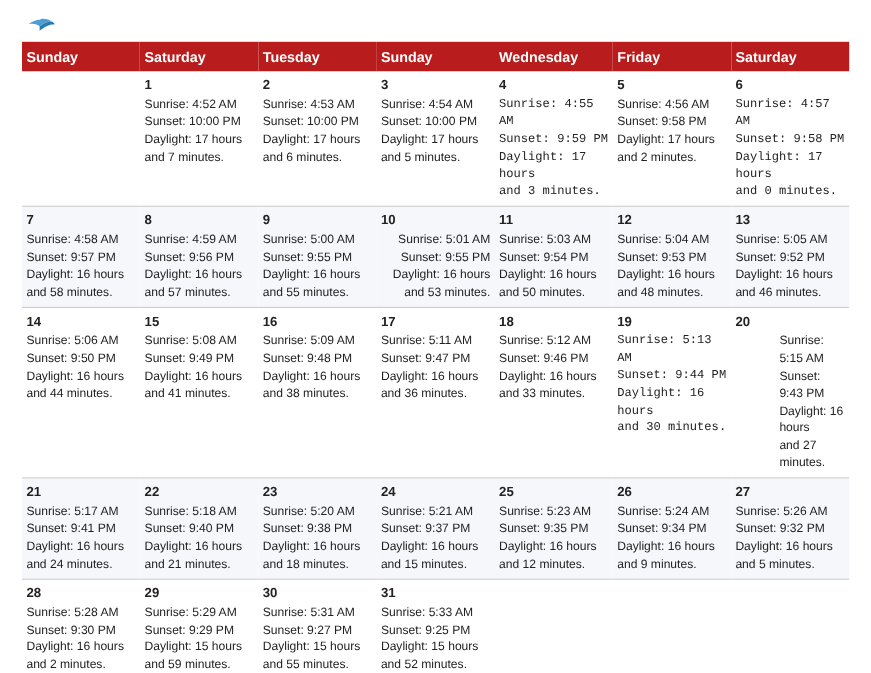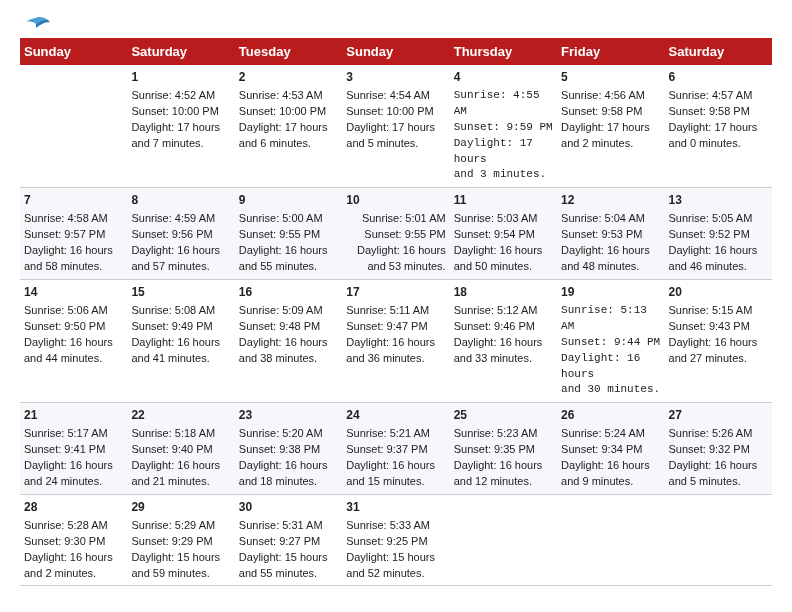--- a/index.html
+++ b/index.html
@@ -108,21 +108,21 @@
   </div>
 </div>
 
 <table>
   <thead>
     <tr>
     <th>Sunday</th>
         <th>Saturday</th>
         <th>Tuesday</th>
         <th>Sunday</th>
-        <th>Thursday</th>
+        <th>Wednesday</th>
         <th>Friday</th>
         <th>Saturday</th>
       </tr>
   </thead>
   <tbody id="calendar-body">
   <tr>
         <td></td>
         <td>
           <span class="day-number">1</span>
           <div class="cell-content" style="white-space: pre-line;">Sunrise: 4:52 AM
@@ -153,21 +153,21 @@
         </td>
         <td>
           <span class="day-number">5</span>
           <div class="cell-content" style="white-space: pre-line;">Sunrise: 4:56 AM
 Sunset: 9:58 PM
 Daylight: 17 hours
 and 2 minutes.</div>
         </td>
         <td>
           <span class="day-number">6</span>
-          <div class="cell-content" style="white-space: pre-line;">Sunrise: 4:57 AM
+          <div class="cell-content" style="white-space: pre-line; font-family: Liberation Mono, monospace;">Sunrise: 4:57 AM
 Sunset: 9:58 PM
 Daylight: 17 hours
 and 0 minutes.</div>
         </td>
       </tr>
       <tr>
         <td>
           <span class="day-number">7</span>
           <div class="cell-content" style="white-space: pre-line;">Sunrise: 4:58 AM
 Sunset: 9:57 PM
@@ -255,21 +255,21 @@
         </td>
         <td>
           <span class="day-number">19</span>
           <div class="cell-content" style="white-space: pre-line; font-family: Liberation Mono, monospace;">Sunrise: 5:13 AM
 Sunset: 9:44 PM
 Daylight: 16 hours
 and 30 minutes.</div>
         </td>
         <td>
           <span class="day-number">20</span>
-          <div class="cell-content" style="white-space: pre-line;">Sunrise: 5:15 AM
+          <div class="cell-content" style="white-space: pre-line; margin-left: 40px;">Sunrise: 5:15 AM
 Sunset: 9:43 PM
 Daylight: 16 hours
 and 27 minutes.</div>
         </td>
       </tr>
       <tr>
         <td>
           <span class="day-number">21</span>
           <div class="cell-content" style="white-space: pre-line;">Sunrise: 5:17 AM
 Sunset: 9:41 PM

